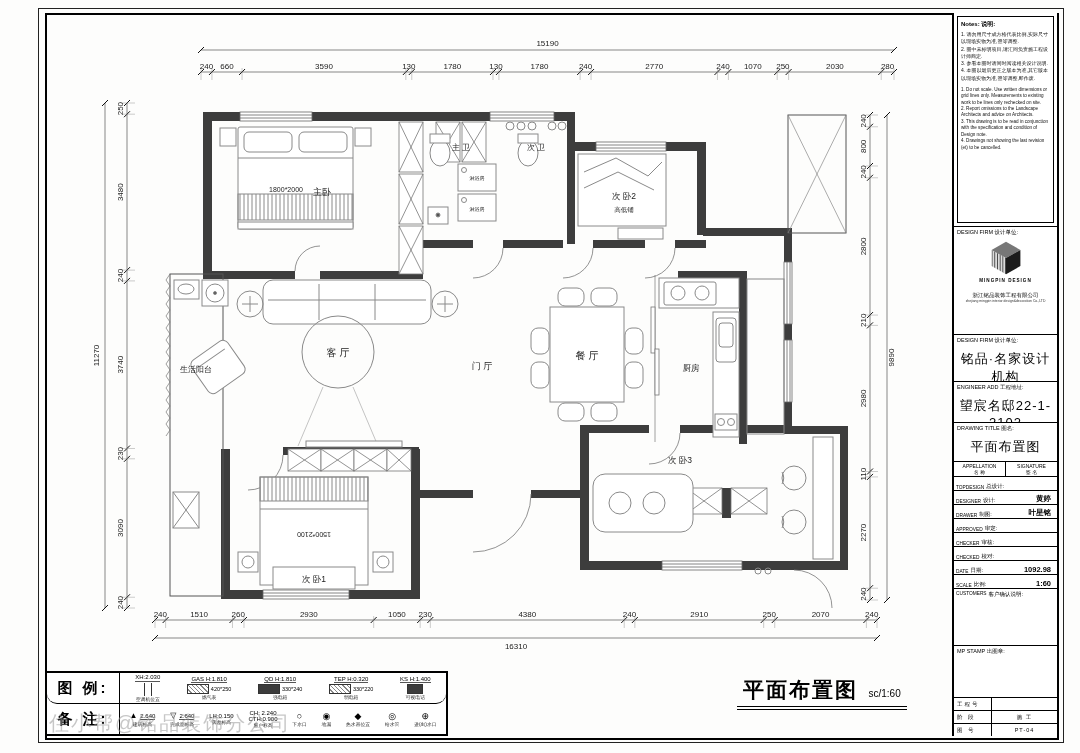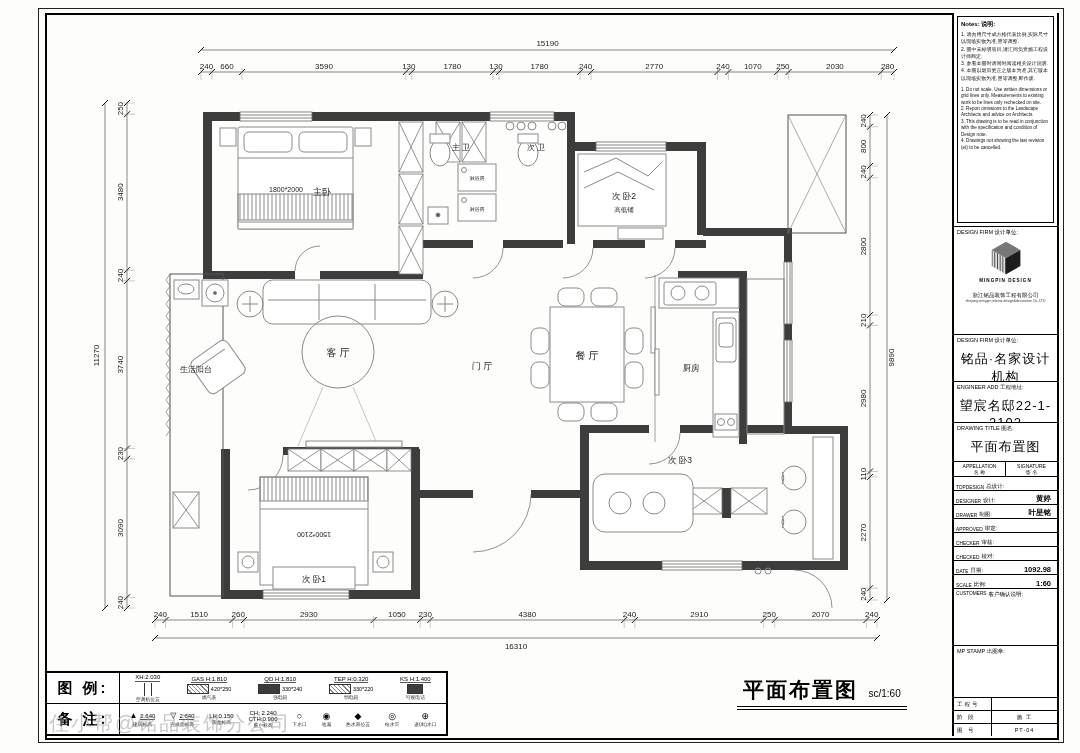--- a/index.html
+++ b/index.html
@@ -42,21 +42,21 @@
   #mini-rows{border-top:1px solid #000;}
   .mini-row{display:flex;border-bottom:1px solid #000;height:12px;align-items:center;}
   .mini-row:last-child{border-bottom:none;}
   .mini-label{width:34px;font-size:5.5px;padding-left:3px;border-right:1px solid #000;height:100%;display:flex;align-items:center;letter-spacing:2px;}
   .mini-val{flex:1;text-align:center;font-size:5.5px;letter-spacing:1px;}
 
   
   .legendbox{position:absolute;left:45px;top:671px;width:403px;height:65px;border:2px solid #000;background:#fff;
     display:flex;flex-direction:column;box-sizing:border-box;z-index:4;}
   .lg-row{flex:1;display:flex;align-items:center;}
-  .lg-row:first-child{border-bottom:1px solid #000;}
+  .lg-row:first-child{border-bottom:1px solid #000;border-radius:10px;}
   .lg-head{width:72px;font-size:15px;font-weight:bold;text-align:center;letter-spacing:3px;border-right:1px solid #000;align-self:stretch;display:flex;align-items:center;justify-content:center;}
   .lg-items{flex:1;display:flex;align-items:center;justify-content:space-around;padding:0 2px;}
   .lg-item{display:flex;flex-direction:column;align-items:center;line-height:1.1;}
   .lg-val{font-size:6px;white-space:nowrap;border-bottom:1px solid #555;}
   .lg-val.noline{border-bottom:none;}
   .lg-mid{display:flex;align-items:center;gap:2px;margin:1px 0;}
   .lg-size{font-size:5.5px;}
   .lg-lab{font-size:4.8px;color:#222;white-space:nowrap;}
   .sym-ac{width:6px;height:13px;border-left:1.5px solid #333;border-right:1.5px solid #333;}
   .sym-box{width:20px;height:8px;border:1px solid #333;background:repeating-linear-gradient(45deg,#fff 0 2px,#888 2px 3px);}

